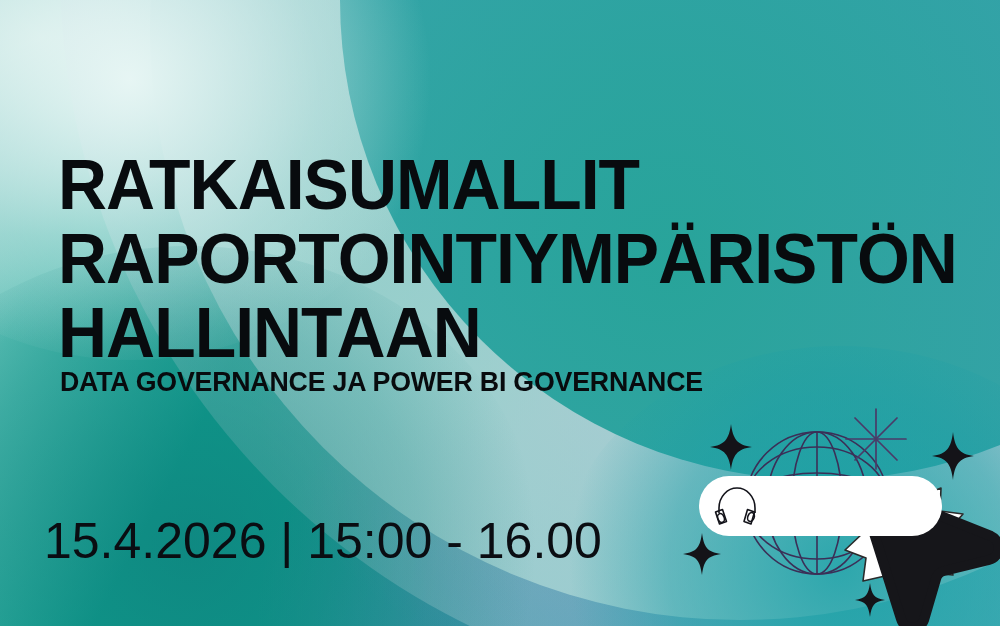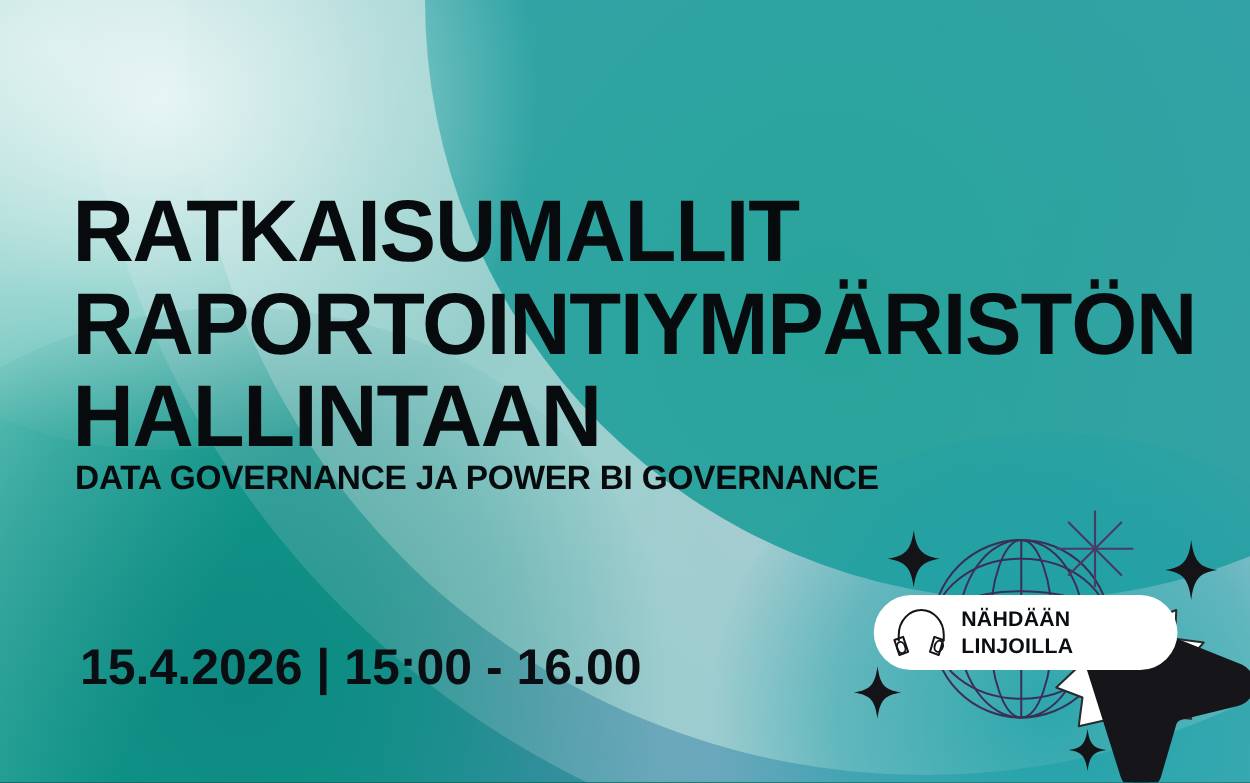--- a/index.html
+++ b/index.html
@@ -81,22 +81,22 @@
   }
   .headline .hl { display: block; white-space: nowrap; }
   .subhead {
     position: absolute; left: 60px; top: 367px;
     font-size: 27px; font-weight: bold; letter-spacing: -0.2px;
     color: #080b0e;
     transform: scaleX(0.99);
     transform-origin: left top;
   }
   .datetime {
-    position: absolute; left: 64px; top: 512px;
-    font-size: 40px; font-weight: bold; letter-spacing: 0px;
+    position: absolute; left: 44px; top: 512px;
+    font-size: 50px; font-weight: normal; letter-spacing: 0px;
     color: #0a0d12;
   }
 
   
   .deco { position: absolute; pointer-events: none; }
   .globe { left: 742px; top: 428px; width: 150px; height: 150px; }
   .burst-line { left: 843px; top: 406px; width: 66px; height: 66px; }
   .cursor { left: 852px; top: 470px; width: 160px; height: 160px; }
 
   
@@ -176,24 +176,20 @@
   <div class="badge">
     <svg class="badge-icon" viewBox="0 0 52 42">
       <g fill="none" stroke="#13131a" stroke-width="1.6" stroke-linejoin="round">
         <path d="M8 28 V23 C8 11.5 16.5 3 26 3 C35.5 3 44 11.5 44 23 V28"></path>
         <path d="M4.5 27 L11.5 24.5 L15.5 36.5 L8.5 39 Z"></path>
         <path d="M36.5 24.5 L43.5 27 L40 39 L33 36.5 Z"></path>
         <ellipse cx="10" cy="33" rx="3.2" ry="4.6" transform="rotate(-20 10 33)"></ellipse>
         <ellipse cx="40" cy="32" rx="3.2" ry="4.6" transform="rotate(20 40 32)"></ellipse>
       </g>
     </svg>
-    <div class="badge-text">
-      <span>NÄHDÄÄN</span>
-      <span>LINJOILLA</span>
-    </div>
   </div>
 
   <div class="content">
 
     <div class="headline">
       <span class="hl">RATKAISUMALLIT</span>
       <span class="hl">RAPORTOINTIYMPÄRISTÖN</span>
       <span class="hl">HALLINTAAN</span>
     </div>
 

